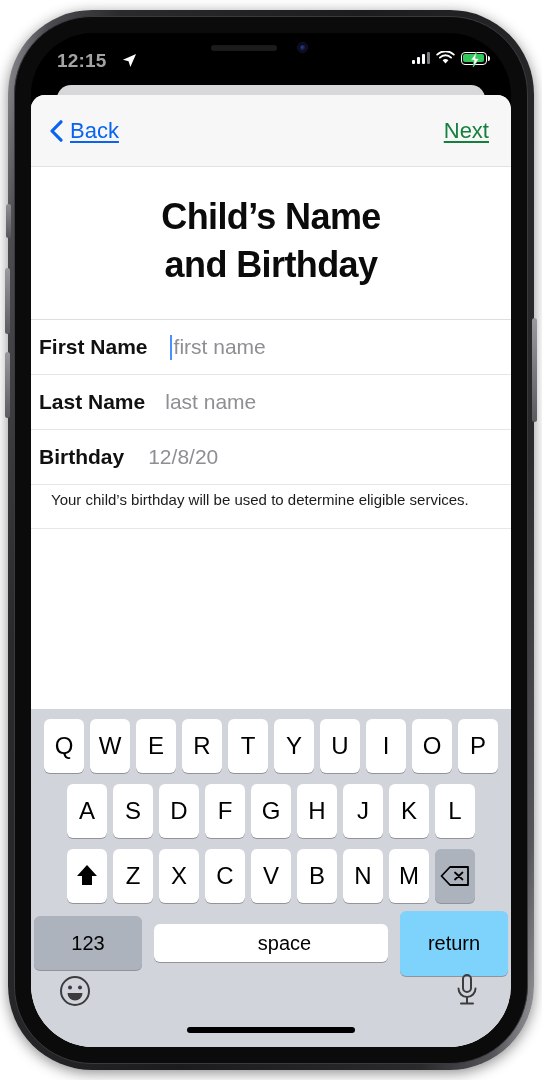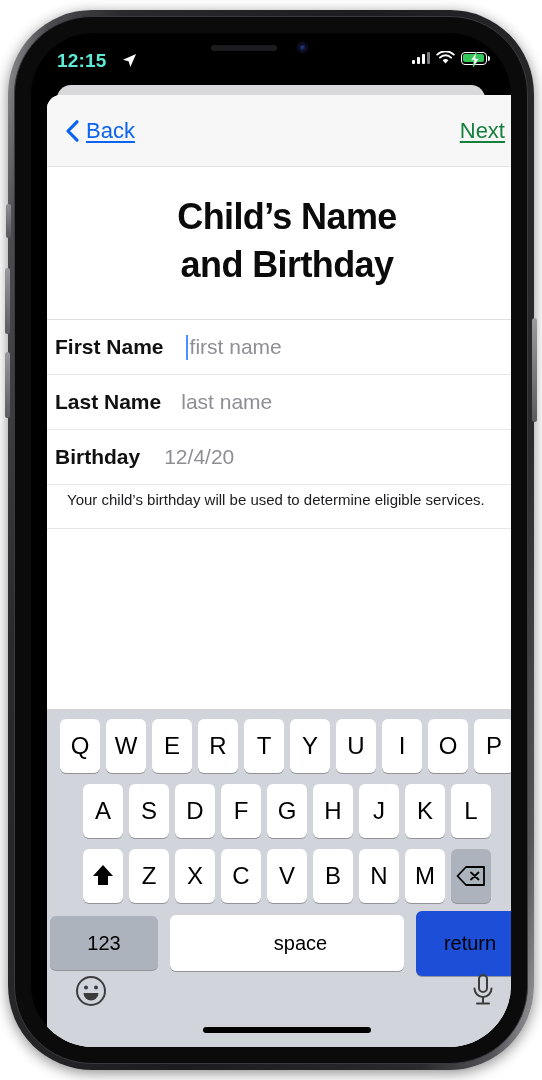--- a/index.html
+++ b/index.html
@@ -86,21 +86,21 @@
   .notch-camera::after {
     content:""; position:absolute; left:2px; top:2px;
     width:6px; height:6px; border-radius:50%;
     background: radial-gradient(circle at 35% 35%, #25408f 0%, #0c0c20 70%);
   }
 
   
   .statusbar {
     position: absolute; left: 0; top: 0;
     width: 100%; height: 56px;
-    color: #5eead4;
+    color: #a3a3a3;
     z-index: 30;
     text-align: center;
   }
   .status-time {
     position: absolute; left: 26px; top: 17px;
     font-size: 19px; font-weight: 700;
     letter-spacing: .2px;
   }
   .status-loc {
     position: absolute; left: 91px; top: 20px;
@@ -143,21 +143,20 @@
     border-radius: 14px 14px 0 0;
     z-index: 5;
   }
   .sheet {
     position: absolute; left: 0; top: 62px;
     width: 480px; height: 952px;
     background: #ffffff;
     border-radius: 14px 14px 0 0;
     overflow: hidden;
     z-index: 10;
-    margin-left: 16px;
   }
 
   
   .navbar {
     position: relative;
     height: 72px;
     background: #f7f7f7;
     border-bottom: 1px solid #e3e3e5;
   }
   .nav-back {
@@ -268,22 +267,22 @@
   .kb-row.r1 .key { width: 40px; height: 54px; }
   .kb-row.r2 .key { width: 40px; height: 54px; }
   .kb-row.r3 .key { width: 40px; height: 54px; }
   .key.wide-shift, .key.wide-del {
     width: 58px; height: 54px;
   }
   .key.gray {
     background: #adb3bd;
   }
   .key.num { width: 108px; height: 54px; font-size: 20px; background:#adb3bd; }
-  .key.space { flex: 1; height: 56px; font-size: 20px; margin: 0 6px; padding-left: 27px;}
-  .key.return { width: 108px; height: 65px; font-size: 20px; background:#1d4ed8; }
+  .key.space { flex: 1; height: 38px; font-size: 20px; margin: 0 6px; padding-left: 27px;}
+  .key.return { width: 108px; height: 65px; font-size: 20px; background:#7dd3fc; }
   .shift-arrow { width: 26px; height: 26px; display:block; }
   .del-glyph { width: 30px; height: 22px; display:block; }
 
   .kb-bottom {
     position: absolute; left: 0; bottom: 0;
     width: 100%; height: 84px;
   }
   .emoji-key {
     position: absolute; left: 28px; top: 12px;
     width: 32px; height: 32px; cursor: pointer;
@@ -373,21 +372,21 @@
           </div>
         </div>
 
         <div class="form-row">
           <div class="row-label">Last Name</div>
           <div class="row-value">last name</div>
         </div>
 
         <div class="form-row">
           <div class="row-label">Birthday</div>
-          <div class="row-value birthday">12/4/20</div>
+          <div class="row-value birthday">12/8/20</div>
         </div>
 
         <div class="helper">Your child’s birthday will be used to determine eligible services.</div>
         <div class="content-filler"></div>
       </div>
 
       <div class="keyboard">
 
         <div class="kb-row r1">
           <div class="key">Q</div>

